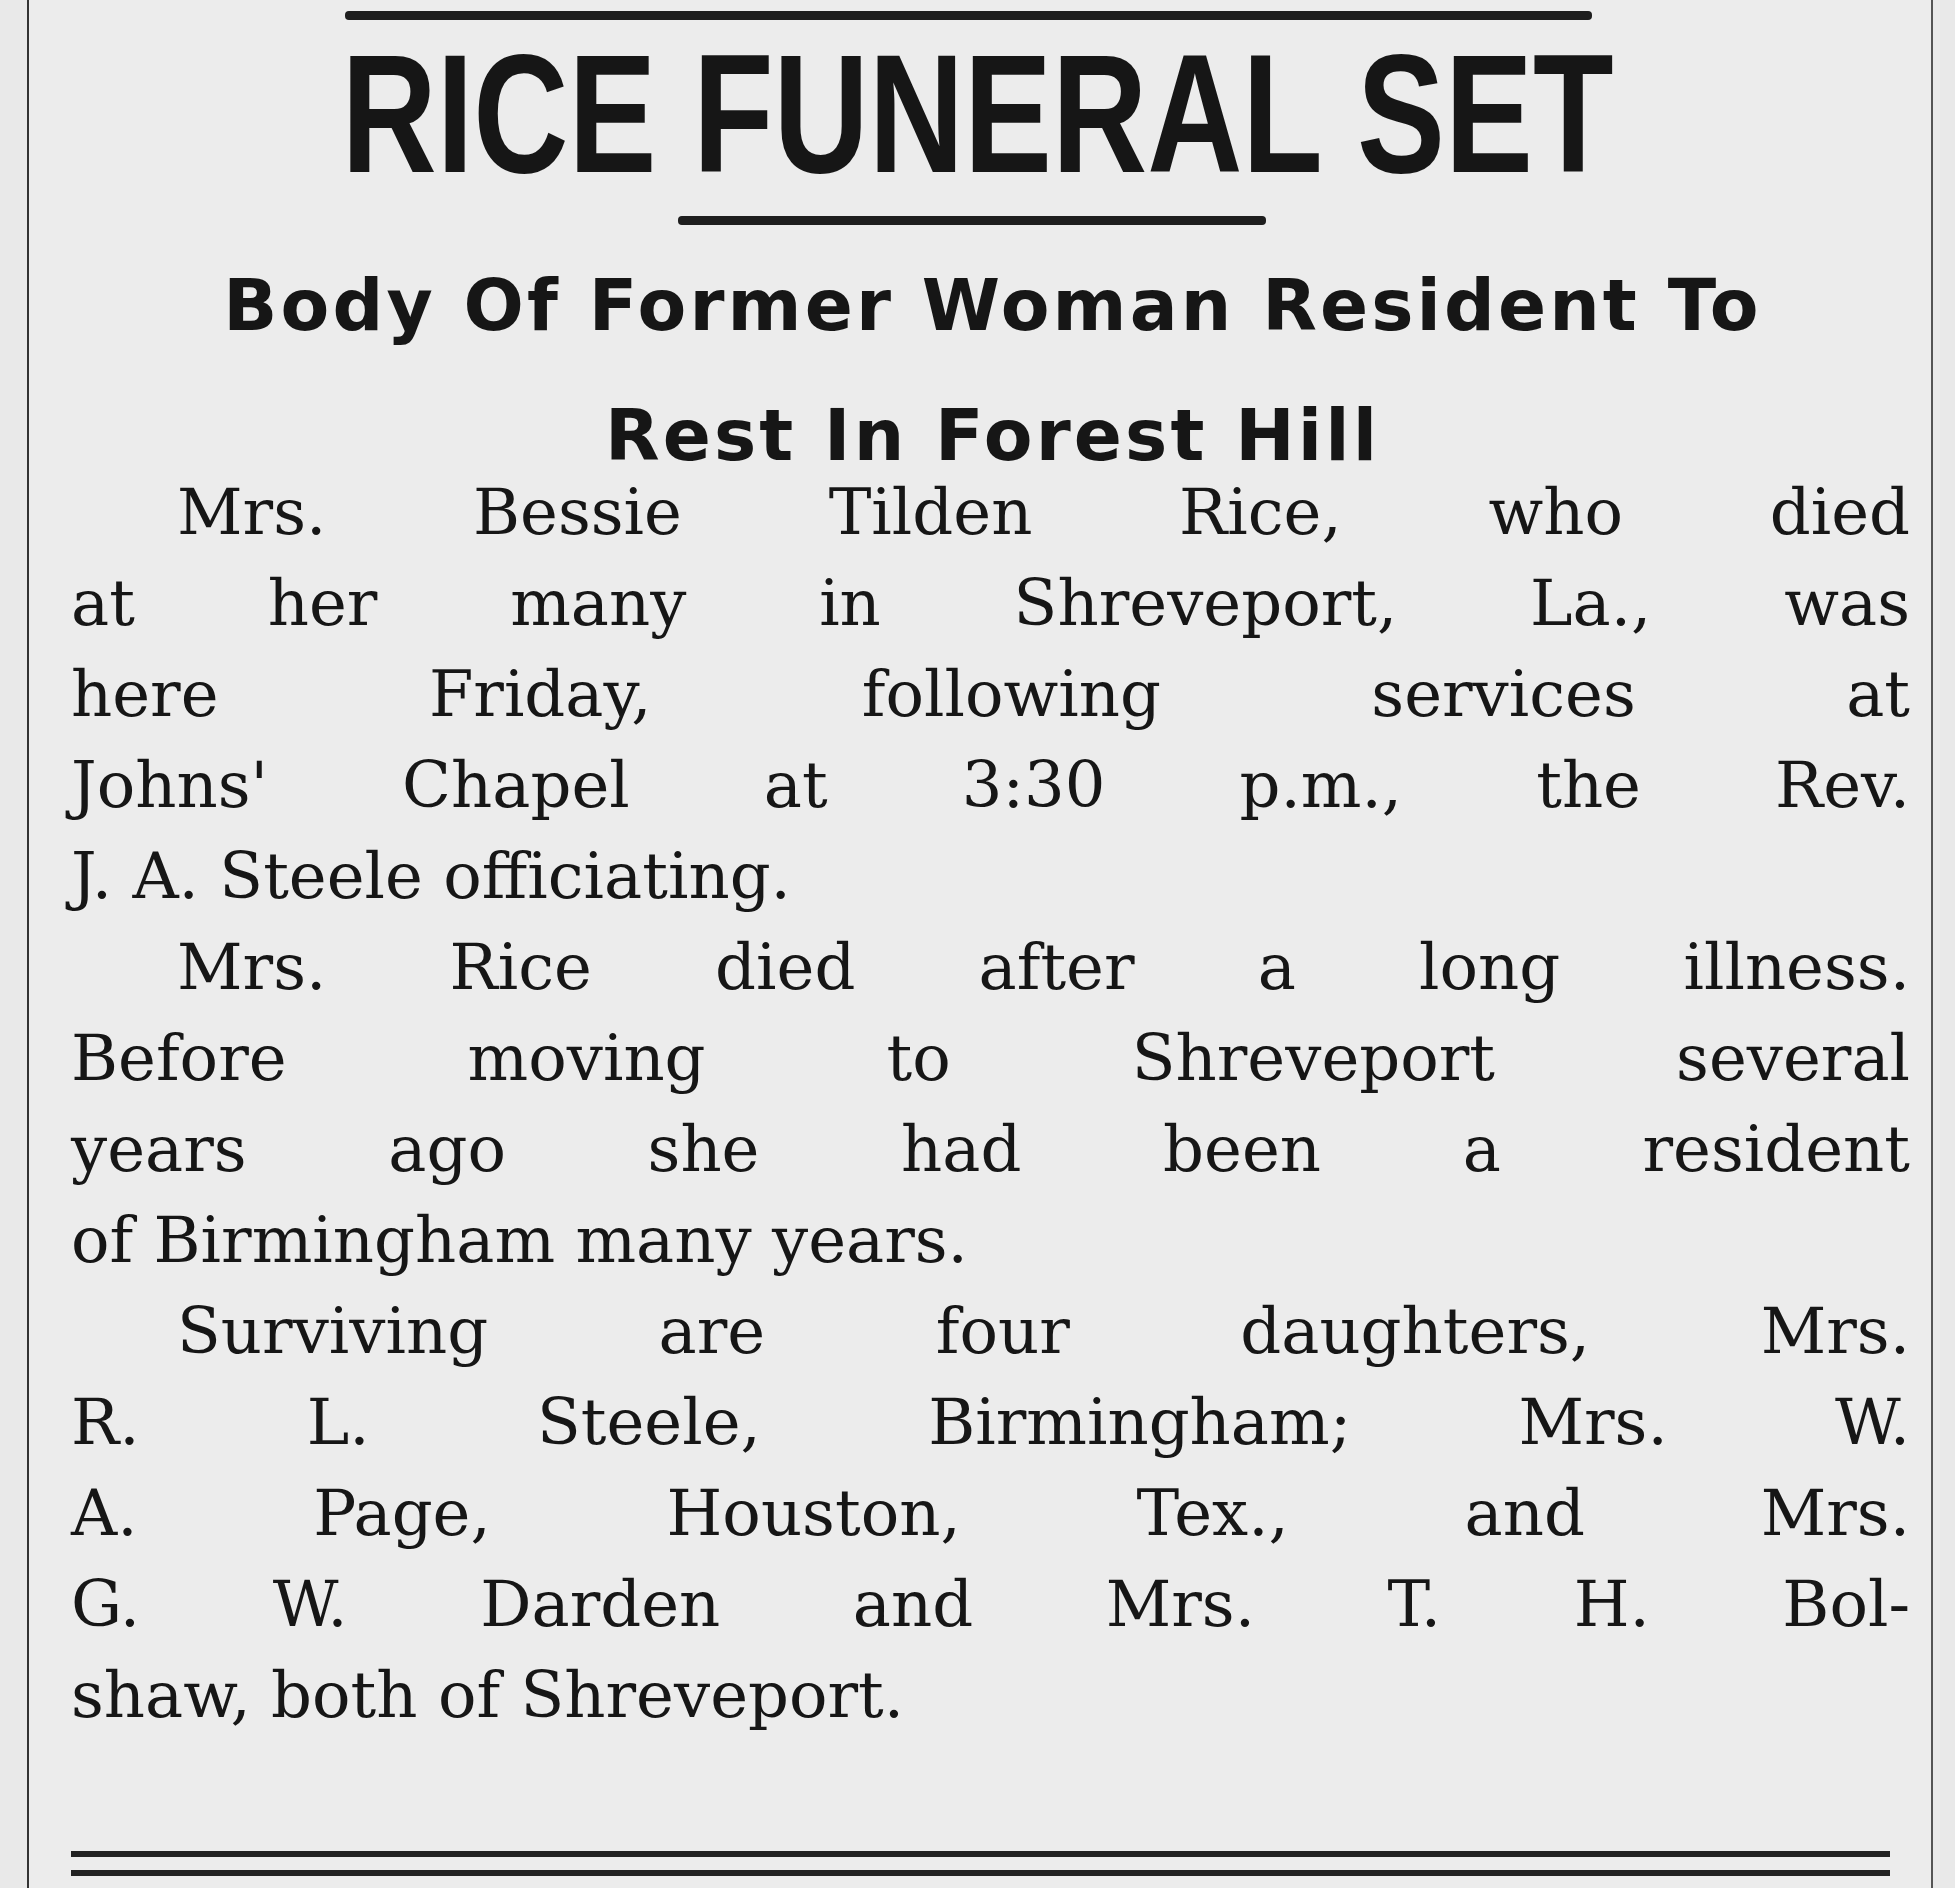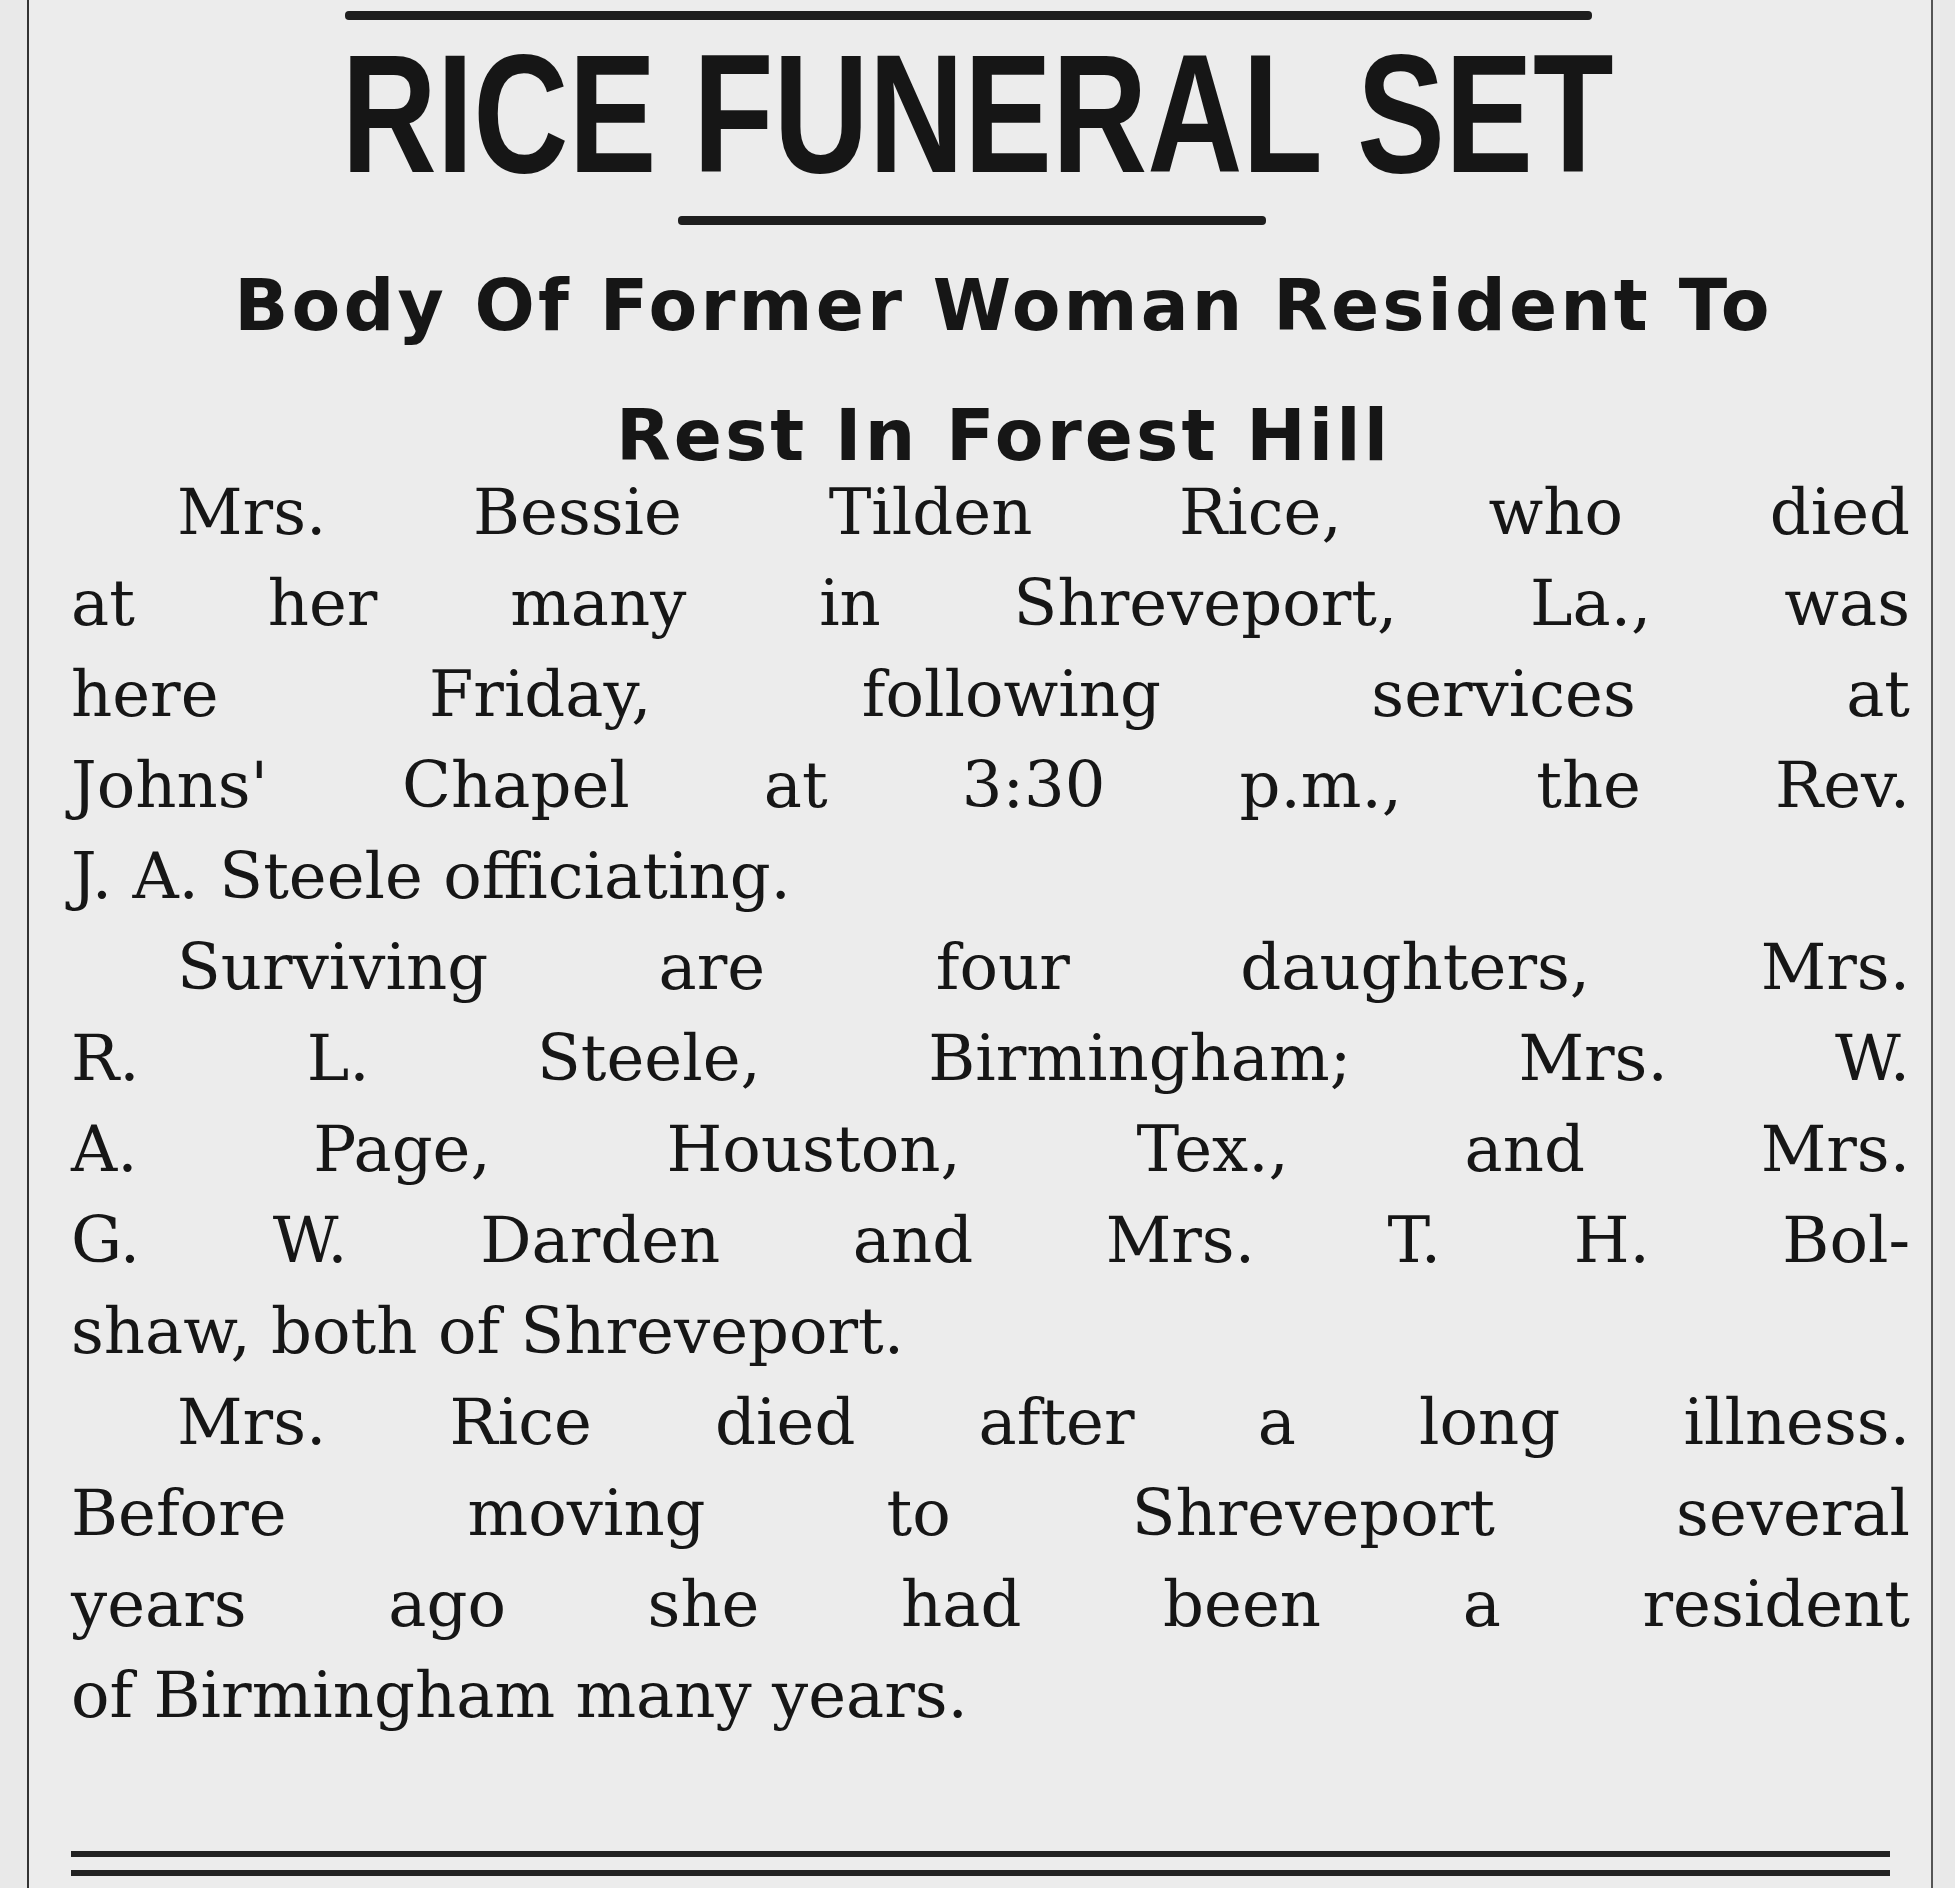--- a/index.html
+++ b/index.html
@@ -22,21 +22,21 @@
     position: absolute; left: 0; top: 27.4px; width: 1955px; text-align: center;
     font-family: "Liberation Sans", sans-serif; font-weight: bold;
     font-size: 169px; line-height: 173px; letter-spacing: 0px;
     transform: scaleX(0.78); transform-origin: center top;
   }
   .rule-mid {
     position: absolute; left: 678px; top: 216px; width: 588px; height: 8.6px;
     background: #1e1e1e; border-radius: 3.9px;
   }
   .deck {
-    position: absolute; left: 82px; top: 259px; width: 1843px; text-align: center;
+    position: absolute; left: 71px; top: 259px; width: 1843px; text-align: center;
     font-family: "DejaVu Sans", sans-serif; font-weight: bold;
     font-size: 71px; line-height: 94px; letter-spacing: 3.1px;
   }
   .deck .l2 { display: block; margin-top: 36px; }
   .body {
     position: absolute; left: 71px; top: 467px; width: 1839px;
     font-family: "DejaVu Serif", serif; font-size: 64px; line-height: 91px;
     text-align: justify;
   }
   .line { display: block; text-align: justify; text-align-last: justify; white-space: nowrap; }
@@ -60,29 +60,29 @@
 
 <div class="body">
   <div>
     <span class="line indent">Mrs. Bessie Tilden Rice, who died</span>
     <span class="line">at her many in Shreveport, La., was</span>
     <span class="line">here Friday, following services at</span>
     <span class="line">Johns' Chapel at 3:30 p.m., the Rev.</span>
     <span class="line last">J. A. Steele officiating.</span>
   </div>
   <div>
+    <span class="line indent">Mrs. Rice died after a long illness.</span>
+    <span class="line">Before moving to Shreveport several</span>
+    <span class="line">years ago she had been a resident</span>
+    <span class="line last">of Birmingham many years.</span>
+  </div>
+  <div>
     <span class="line indent">Surviving are four daughters, Mrs.</span>
     <span class="line">R. L. Steele, Birmingham; Mrs. W.</span>
     <span class="line">A. Page, Houston, Tex., and Mrs.</span>
     <span class="line">G. W. Darden and Mrs. T. H. Bol-</span>
     <span class="line last">shaw, both of Shreveport.</span>
-  </div>
-  <div>
-    <span class="line indent">Mrs. Rice died after a long illness.</span>
-    <span class="line">Before moving to Shreveport several</span>
-    <span class="line">years ago she had been a resident</span>
-    <span class="line last">of Birmingham many years.</span>
   </div>
 </div>
 
 <div class="rule-bot" style="top:1851px"></div>
 <div class="rule-bot" style="top:1870px"></div>
 
 
 </body></html>

